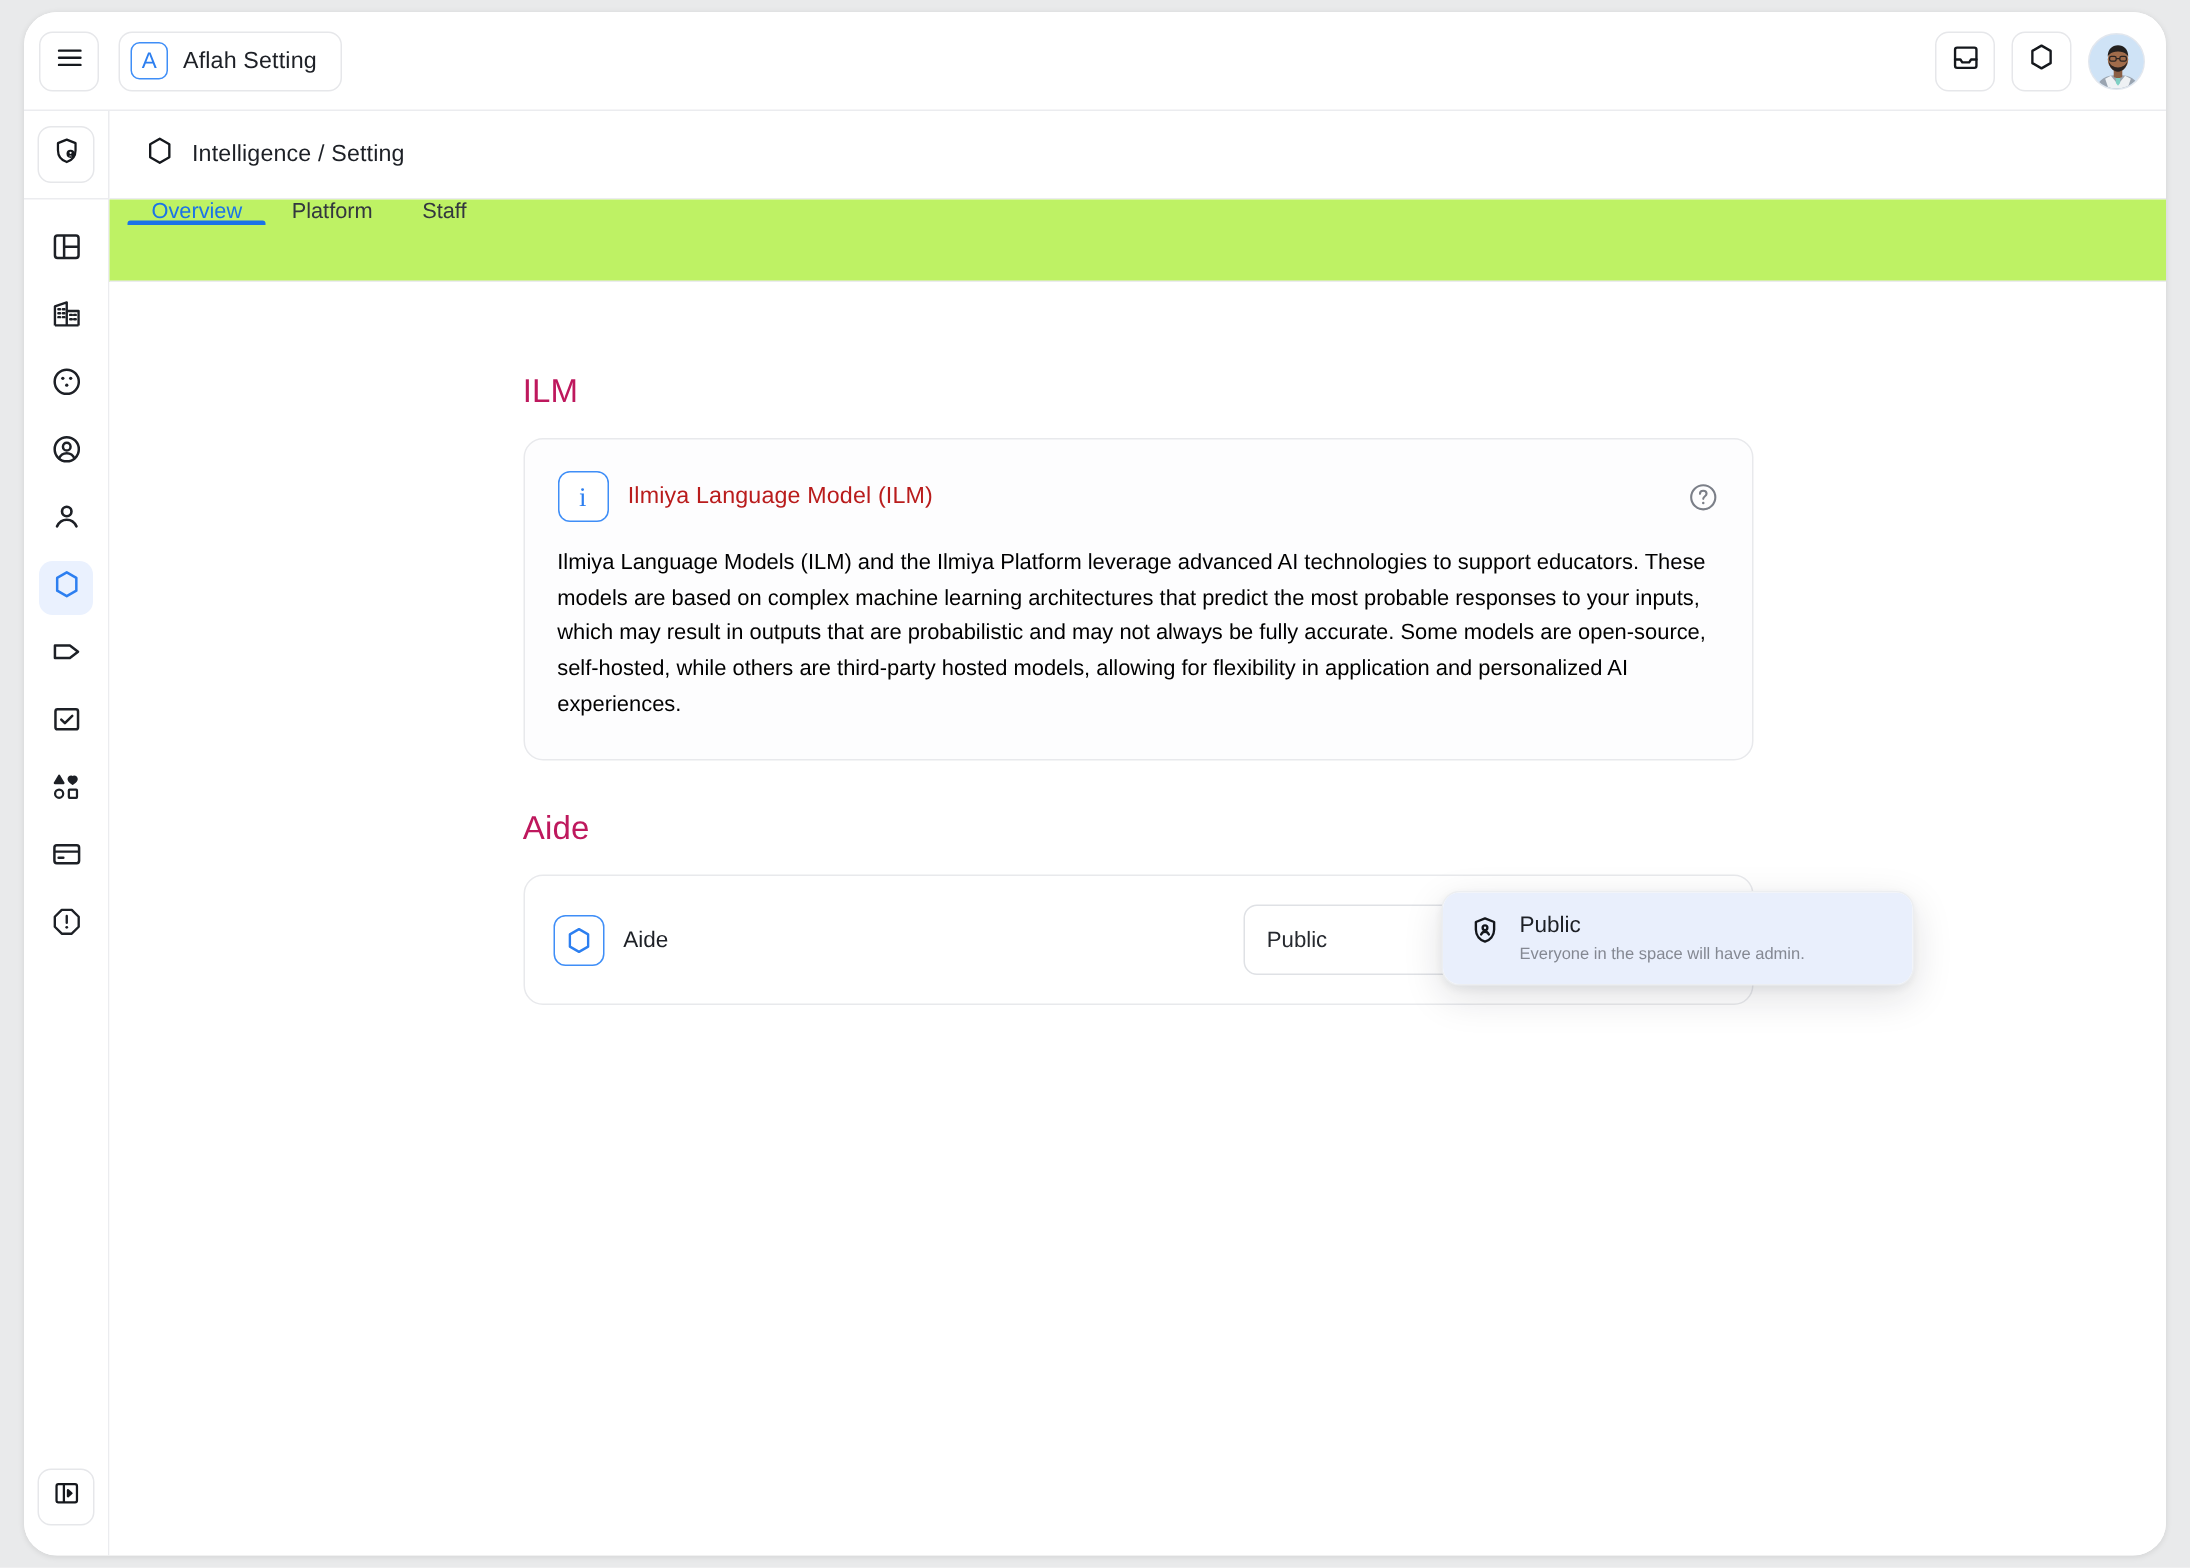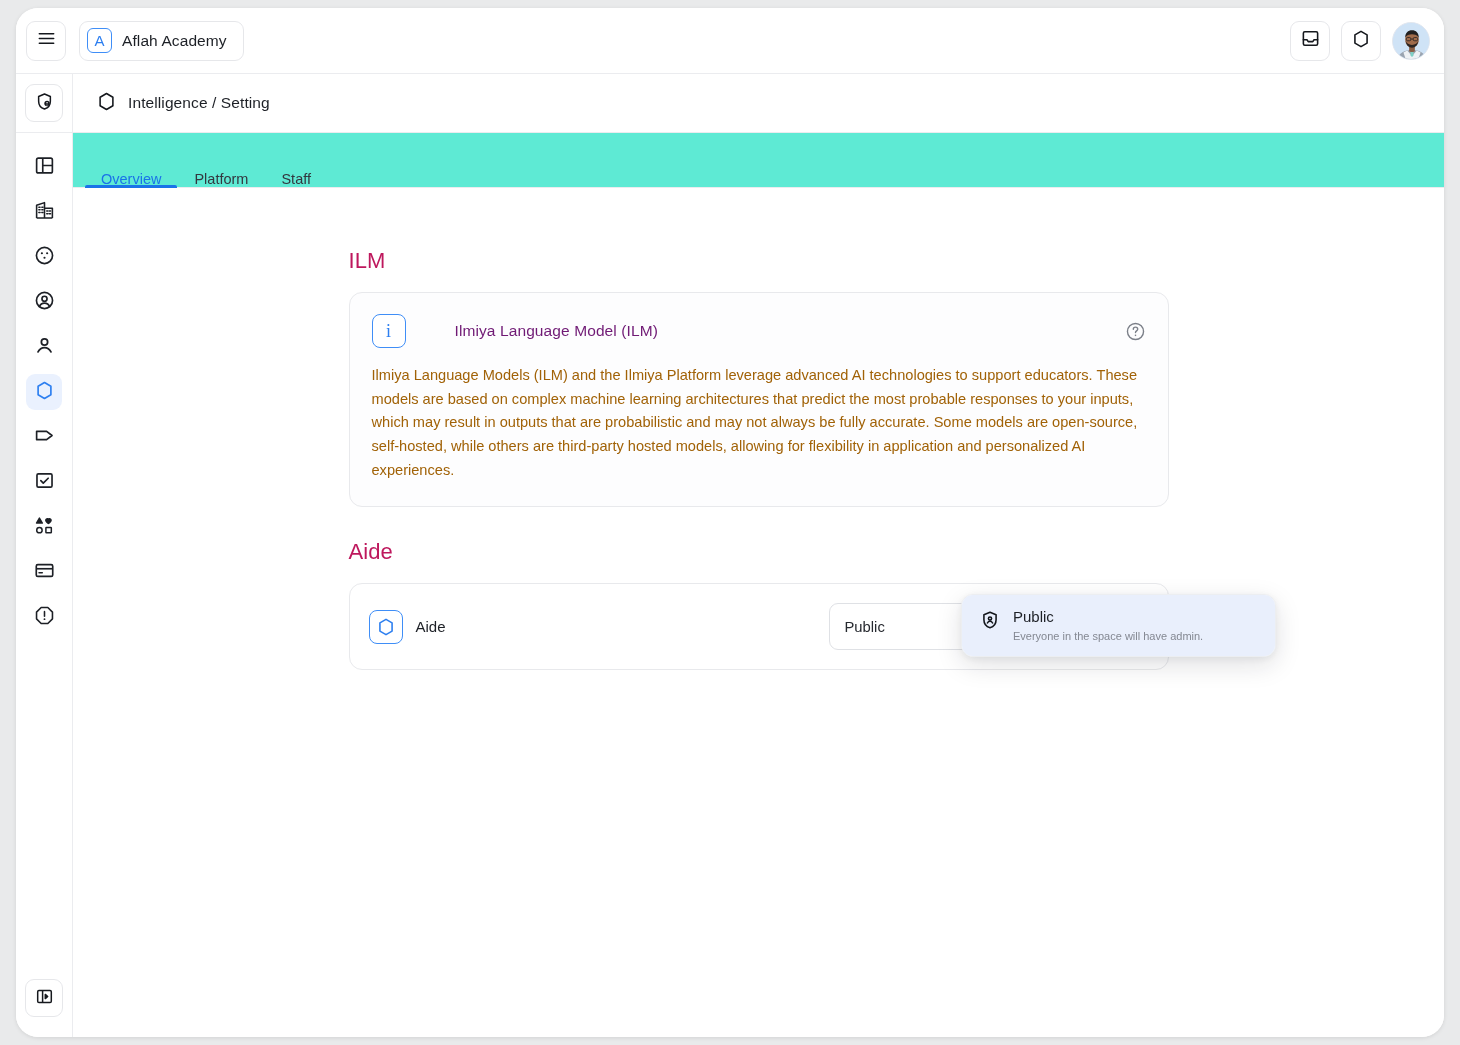--- a/index.html
+++ b/index.html
@@ -131,24 +131,24 @@
     padding-left: 23px;
     gap: 11px;
     border-bottom: 1px solid #ebecef;
   }
   .breadcrumb-text { font-size: 15.5px; color: #1d2026; letter-spacing: .1px; }
 
   .tabsbar {
     height: 55px;
     flex: 0 0 55px;
     display: flex;
-    align-items: flex-end;
+    align-items: flex-start;
     padding-left: 12px;
     border-bottom: 1px solid #ebecef;
-    background: #5eead4;
+    background: #bef264;
   }
   .tab {
     display: flex; align-items: center;
     padding: 0 16px;
     font-size: 14.5px;
     color: #33373f;
     cursor: pointer;
     position: relative;
   }
   .tab.active { color: #1a73e8; }
@@ -196,29 +196,29 @@
     border: 1.6px solid #3f8ef7;
     border-radius: 8px;
     display: flex; align-items: center; justify-content: center;
     background: #fff;
     flex: 0 0 auto;
   }
   .badge-icon .letter-i {
     color: #2d7ff0; font-size: 18px; line-height: 1; font-weight: 400;
     font-family: "Liberation Serif", serif;
   }
-  .card-title { font-size: 15.5px; color: #701a75; letter-spacing: .1px; margin-left: 36px; }
+  .card-title { font-size: 15.5px; color: #b91c1c; letter-spacing: .1px; }
   .card-head-spacer { flex: 1 1 auto; }
   .help-icon { cursor: pointer; display: flex; color: #7b7f88; }
 
   .card-body {
     margin-top: 16px;
     font-size: 14.6px;
     line-height: 1.62;
-    color: #a16207;
+    color: #000000;
     max-width: 790px;
   }
 
   .row-card {
     border: 1px solid #e8e9ec;
     border-radius: 13px;
     background: #fff;
     padding: 19px 19px;
     display: flex;
     align-items: center;
@@ -277,21 +277,21 @@
         <svg width="19" height="19" viewBox="0 0 24 24" fill="none" stroke="#15181d" stroke-width="2.1" stroke-linecap="round">
           <path d="M3 6h18M3 12h18M3 18h18"></path>
         </svg>
       </span>
     </div>
 
     <div class="workspace-chip">
       <span class="ws-logo">
         <span>A</span>
       </span>
-      <span class="ws-name">Aflah Academy</span>
+      <span class="ws-name">Aflah Setting</span>
     </div>
 
     <div class="topbar-spacer"></div>
 
     <div class="topbar-right">
       <div class="icon-btn">
         <span>
           <svg width="19" height="19" viewBox="0 0 24 24" fill="none" stroke="#15181d" stroke-width="2" stroke-linecap="round" stroke-linejoin="round">
             <rect x="3" y="3.5" width="18" height="17" rx="1.8"></rect>
             <path d="M3 13.5h4.5l1.6 2.4h5.8l1.6-2.4H21"></path>

